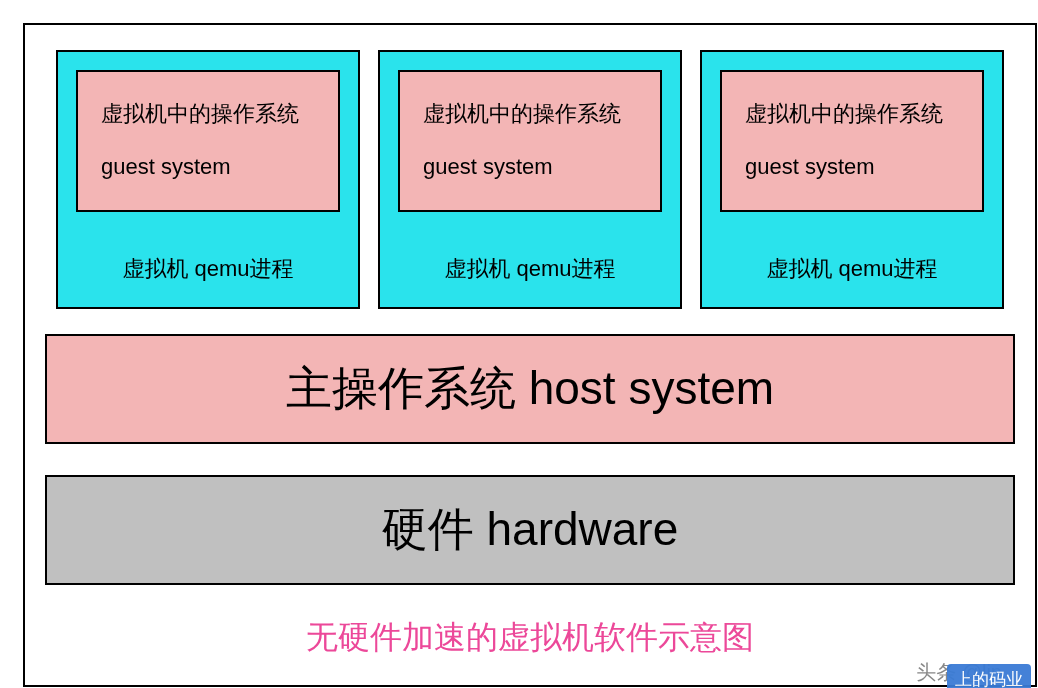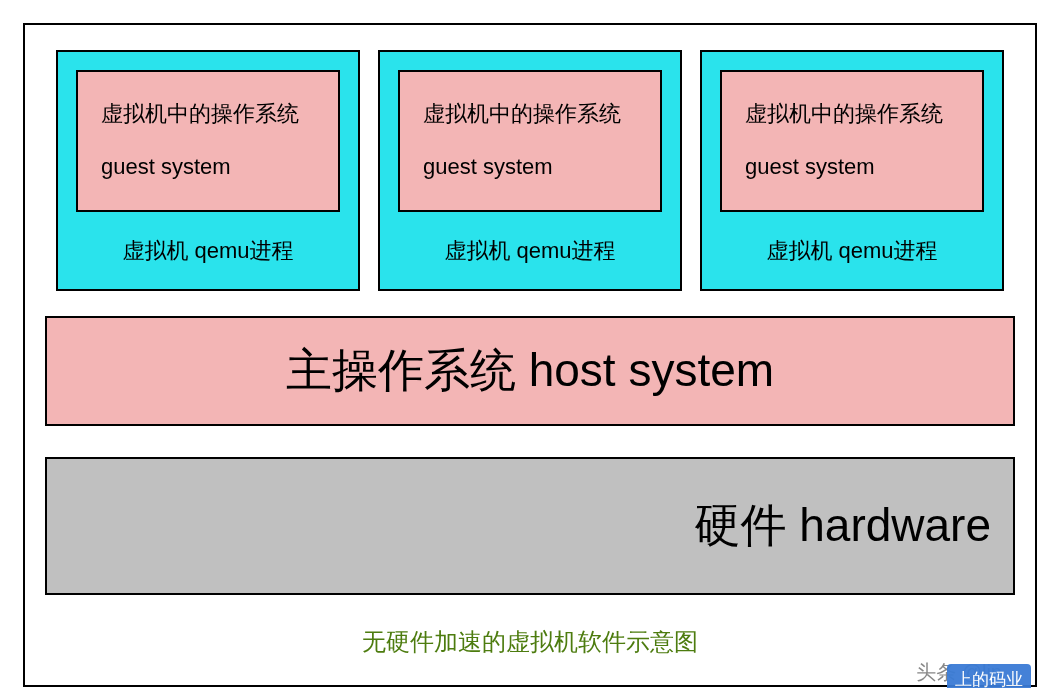--- a/index.html
+++ b/index.html
@@ -41,50 +41,50 @@
       width: 100%;
       padding: 16px 12px;
       font-size: 22px;
       line-height: 1.4;
       color: #000;
       text-align: left;
     }
     .vm-label {
       font-size: 22px;
       color: #000;
-      margin-top: 13px;
+      margin-top: 31px;
       margin-bottom: 4px;
       text-align: left;
     }
     .host-box {
       background: #f3b5b5;
       border: 2px solid #000;
       height: 130px;
       display: flex;
       align-items: center;
       justify-content: center;
       font-size: 46px;
       color: #000;
       margin-bottom: 31px;
     }
     .hardware-box {
       background: #c0c0c0;
       border: 2px solid #000;
       height: 166px;
       display: flex;
       align-items: center;
-      justify-content: flex-end;
+      justify-content: center;
       font-size: 46px;
       color: #000;
       margin-bottom: 20px;
     }
     .caption {
       text-align: center;
-      font-size: 24px;
-      color: #4d7c0f;
+      font-size: 32px;
+      color: #ec4899;
       margin-bottom: 6px;
     }
     .attribution {
       position: absolute;
       bottom: 2px;
       right: 36px;
       font-size: 20px;
       color: #888;
     }
     .watermark {

